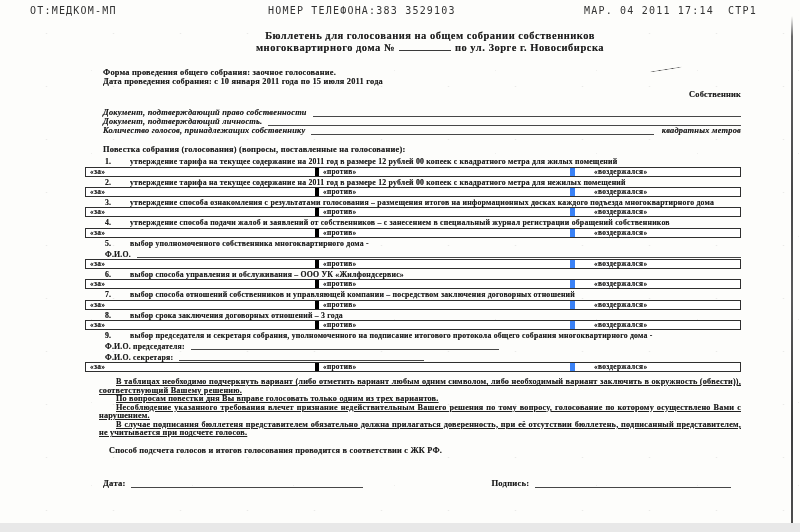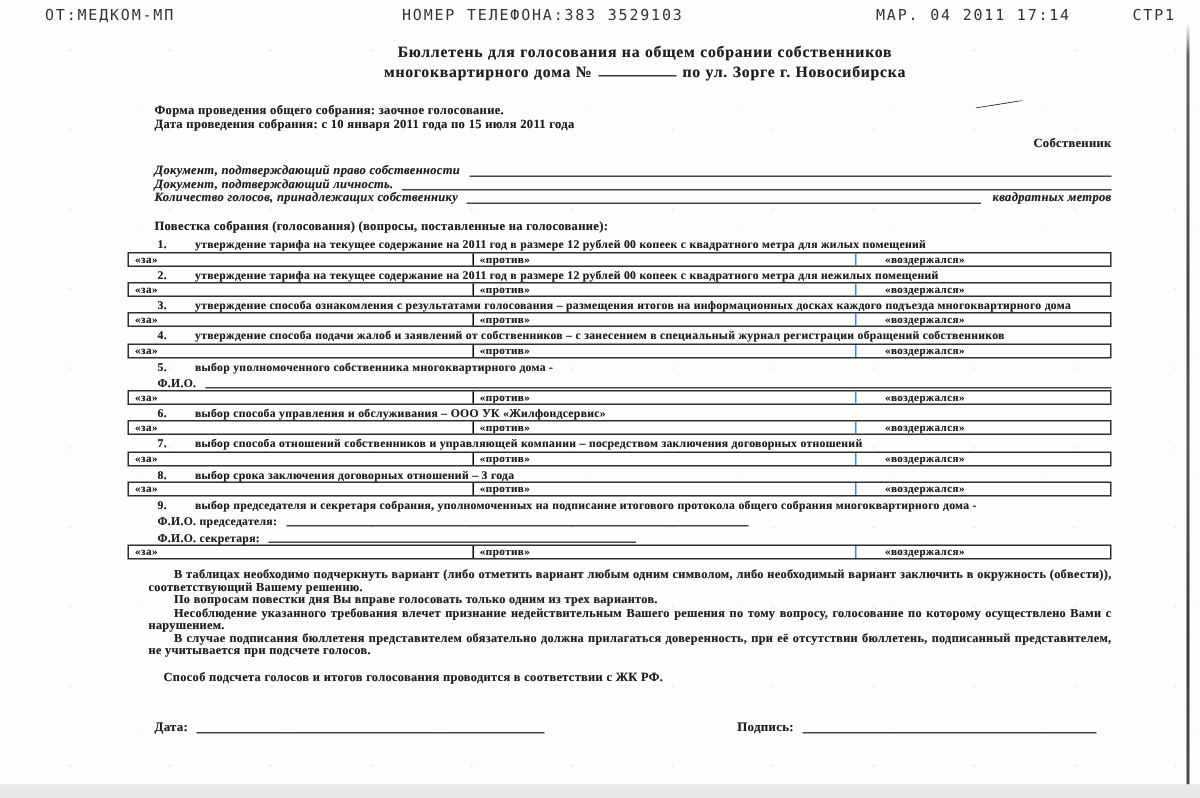--- a/index.html
+++ b/index.html
@@ -15,21 +15,21 @@
   }
   .fax-header {
     position:absolute; top:5px; left:0; width:100%; height:14px;
     font-family:"DejaVu Sans Mono", monospace; font-size:10px;
     letter-spacing:1.2px; color:#333; white-space:nowrap;
   }
   .fax-header span { position:absolute; top:0; }
   .fh-from  { left:30px; }
   .fh-phone { left:268px; }
   .fh-dt    { left:584px; }
-  .fh-pg    { left:755px; }
+  .fh-pg    { left:728px; }
 
   .scan-line {
     position:absolute; right:7px; top:16px; width:2px; height:510px;
     background:linear-gradient(to bottom, transparent 0%, #4a4a4a 4%, #262626 35%,
                #3d3d3d 55%, #1a1a1a 80%, #2e2e2e 100%);
     opacity:.85;
   }
   .pen-mark {
     position:absolute; left:650px; top:69px; width:32px; height:0;
     border-top:1.6px solid #4a4a4a; transform:rotate(-9deg); border-radius:40%;
@@ -57,28 +57,28 @@
 
   .items { margin-top:4px; font-size:7.8px; line-height:7.3px; }
   .q  { display:flex; margin-top:1px; }
   .qn { flex:0 0 45px; padding-left:20px; box-sizing:border-box; }
   .qt { flex:1; text-align:justify; }
   .vote-row { display:flex; height:8px; border:1px solid #2f2f2f;
               background:#fff; margin:1px 0 2px 0; }
   .vc { font-size:7.4px; line-height:7.4px; padding-left:4px;
         letter-spacing:.3px; overflow:hidden; white-space:nowrap; }
   .c1 { width:35%; box-sizing:border-box; }
-  .c2 { width:39%; box-sizing:border-box; border-left:1px solid #000000; }
-  .c3 { flex:1; border-left:1px solid #3b82f6;padding-left:19px; }
+  .c2 { width:39%; box-sizing:border-box; border-left:4px solid #000000; }
+  .c3 { flex:1; border-left:5px solid #3b82f6;padding-left:19px; }
   .fio-line { display:flex; align-items:flex-end; margin:2px 0 1px 20px; }
   .fio-chair .fillw { width:308px; }
   .fio-secr  .fillw { width:245px; }
 
   .instructions { margin-top:6px; margin-left:14px; width:642px;
-                  font-size:8.2px; line-height:8.5px; text-align:justify; }
+                  font-size:8.2px; line-height:8.5px; text-align:justify;text-decoration:underline; }
   .instructions p { margin:0; text-indent:17px; }
   .method { margin-top:8px; margin-left:14px; text-indent:10px; font-size:8.3px; }
 
   .footer { margin-top:24px; margin-left:18px; display:flex;
             align-items:flex-start; font-size:8.6px; }
   .f-date-fill { width:232px; }
   .f-sig-label { margin-left:128px; }
   .f-sig-fill  { width:196px; }
 </style>
 </head>
@@ -212,21 +212,21 @@
         <span class="qt">выбор срока заключения договорных отношений – 3 года</span>
       </div>
       <div class="vote-row">
         <div class="vc c1">«за»</div>
         <div class="vc c2">«против»</div>
         <div class="vc c3">«воздержался»</div>
       </div>
 
       <div class="q">
         <span class="qn">9.</span>
-        <span class="qt">выбор председателя и секретаря собрания, уполномоченных на подписание итогового протокола общего собрания многоквартирного дома -</span>
+        <span class="qt">выбор председателя и секретаря собрания, уполномоченного на подписание итогового протокола общего собрания многоквартирного дома -</span>
       </div>
       <div class="fio-line fio-chair">
         <span>Ф.И.О. председателя:</span>
         <span class="fillw"></span>
       </div>
       <div class="fio-line fio-secr">
         <span>Ф.И.О. секретаря:</span>
         <span class="fillw"></span>
       </div>
       <div class="vote-row">

